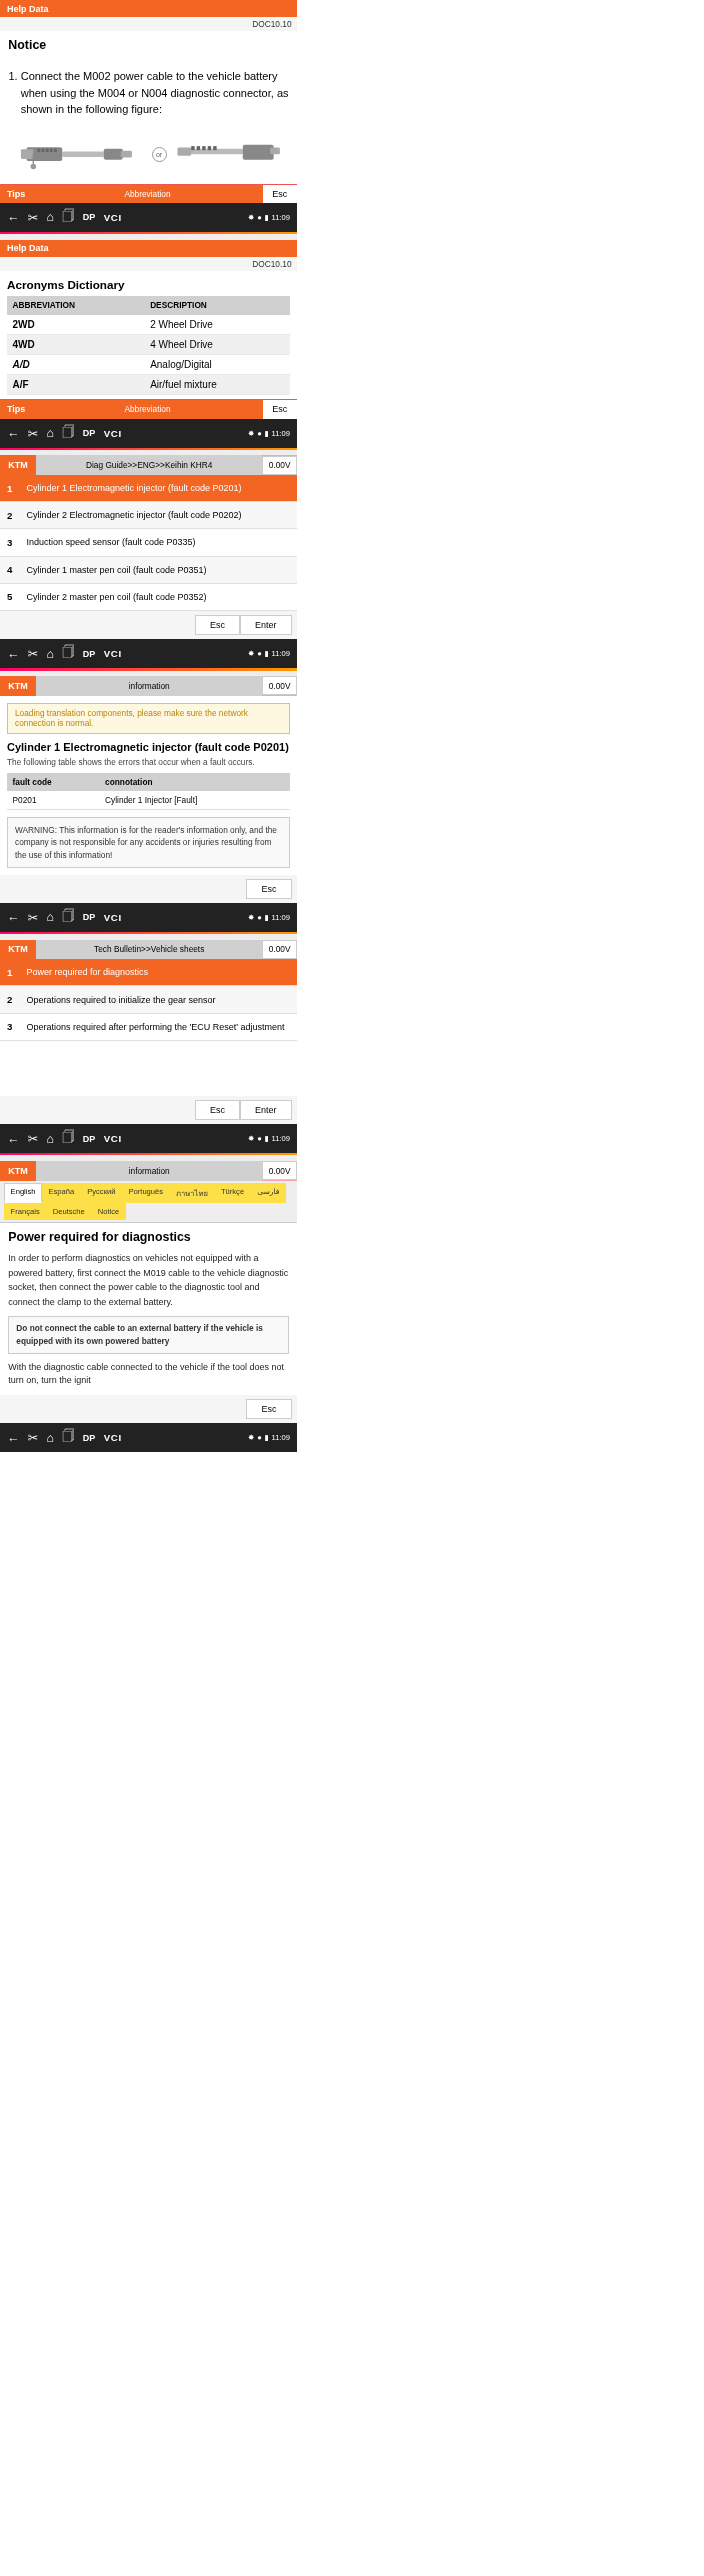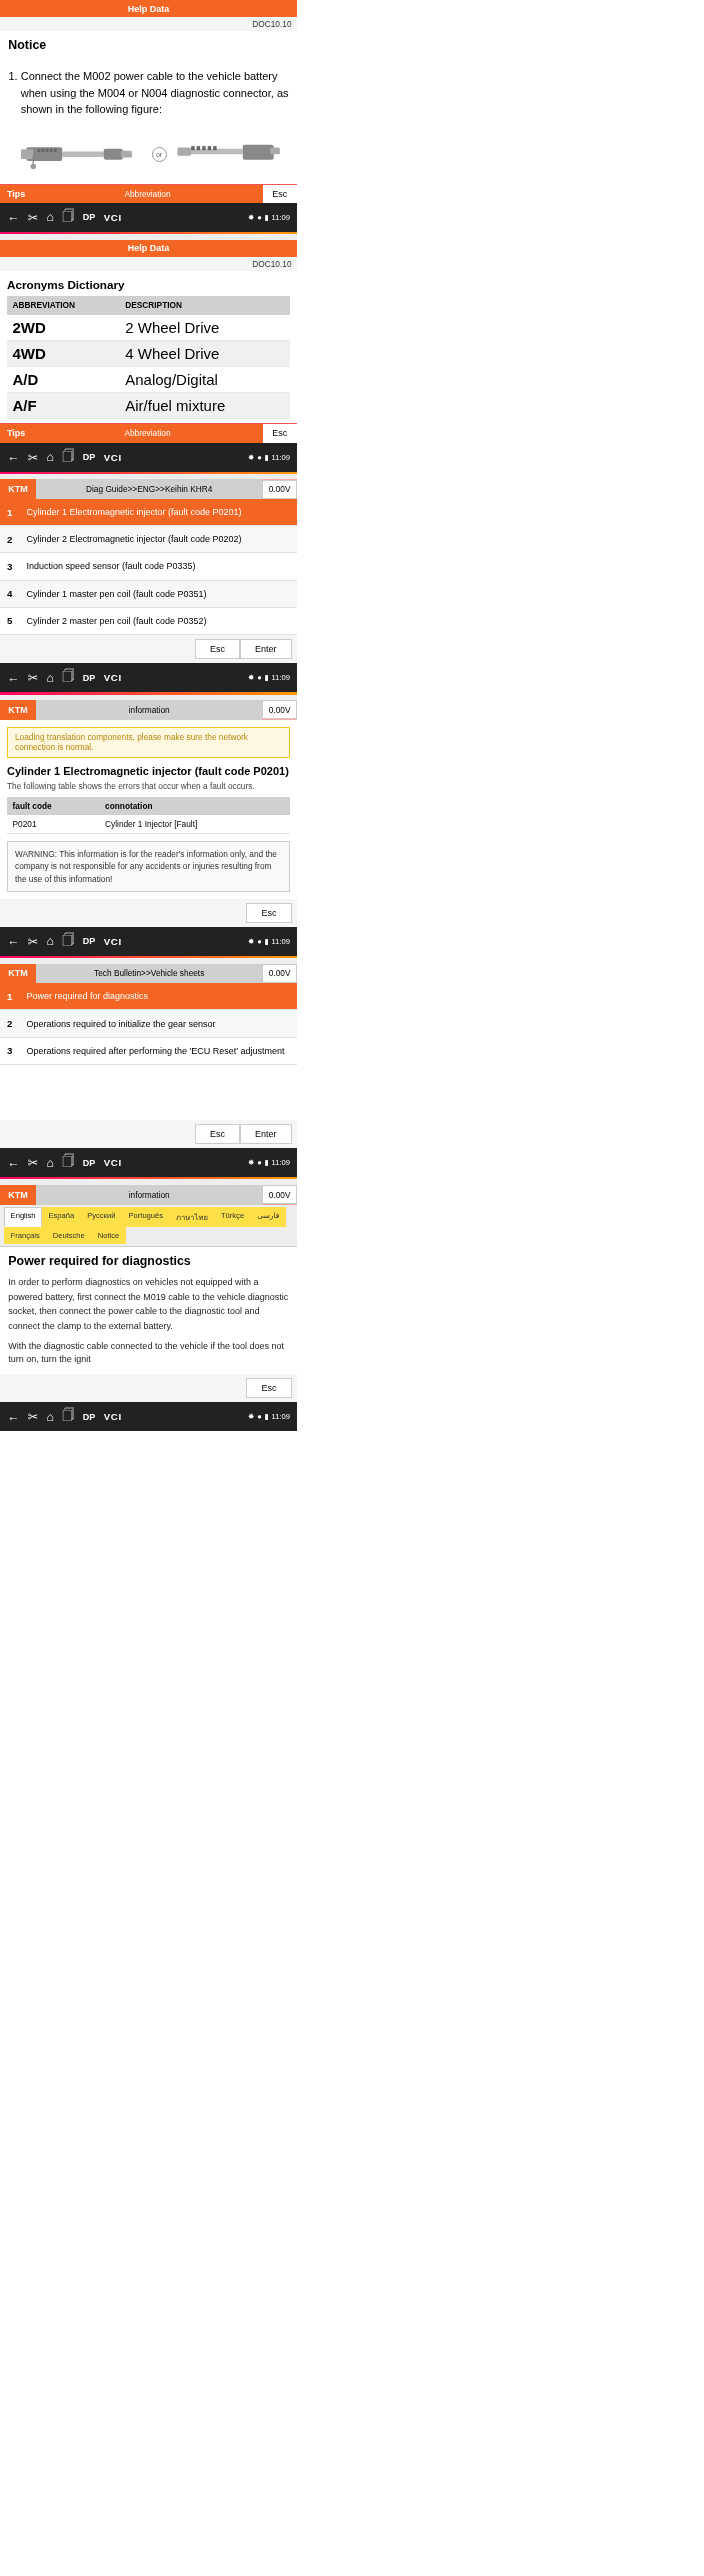--- a/index.html
+++ b/index.html
@@ -12,21 +12,20 @@
 
     
     .header-bar {
       background: #f26522;
       color: #fff;
       font-weight: bold;
       font-size: 9px;
       padding: 3.5px 7px;
       display: flex;
       align-items: center;
-      justify-content: center;
     }
     .doc-number {
       text-align: right;
       font-size: 8.3px;
       color: #333;
       padding: 2.1px 5.5px;
       background: #f5f5f5;
     }
 
     
@@ -157,21 +156,21 @@
     }
     table.acronyms-table th {
       background: #d0d0d0;
       text-align: left;
       padding: 4.1px 5.5px;
       font-size: 8.3px;
       font-weight: bold;
     }
     table.acronyms-table td {
       padding: 4.1px 5.5px;
-      font-size: 15px;
+      font-size: 10px;
       border-bottom: 0.7px solid #e8e8e8;
     }
     table.acronyms-table tr:nth-child(even) td {
       background: #f0f0f0;
     }
     table.acronyms-table tr:nth-child(odd) td {
       background: #fff;
     }
 
     
@@ -471,21 +470,21 @@
       <tbody id="acronyms-tbody">
       <tr>
             <td style="font-weight: bold;">2WD</td>
             <td>2 Wheel Drive</td>
           </tr>
           <tr>
             <td style="font-weight: bold;">4WD</td>
             <td>4 Wheel Drive</td>
           </tr>
           <tr>
-            <td style="font-weight: bold;">A/D</td>
+            <td style="font-weight: bold; font-style: italic;">A/D</td>
             <td>Analog/Digital</td>
           </tr>
           <tr>
             <td style="font-weight: bold;">A/F</td>
             <td>Air/fuel mixture</td>
           </tr>
         </tbody>
     </table>
   </div>
 
@@ -689,20 +688,21 @@
       <span class="lang-tab">Türkçe</span>
       <span class="lang-tab">فارسی</span>
       <span class="lang-tab">Français</span>
       <span class="lang-tab">Deutsche</span>
       <span class="lang-tab">Notice</span>
     </div>
 
   <div class="power-section">
     <div class="power-title">Power required for diagnostics</div>
     <div class="power-body">In order to perform diagnostics on vehicles not equipped with a powered battery, first connect the M019 cable to the vehicle diagnostic socket, then connect the power cable to the diagnostic tool and connect the clamp to the external battery.</div>
+    <div class="power-note">Do not connect the cable to an external battery if the vehicle is equipped with its own powered battery</div>
     <div class="power-extra">With the diagnostic cable connected to the vehicle if the tool does not turn on, turn the ignit</div>
   </div>
 
   <div class="bottom-controls" style="justify-content:flex-end;">
     <button class="btn-esc">Esc</button>
   </div>
 
   <div class="toolbar">
     <div class="toolbar-icons">
       <span class="toolbar-icon">←</span>

